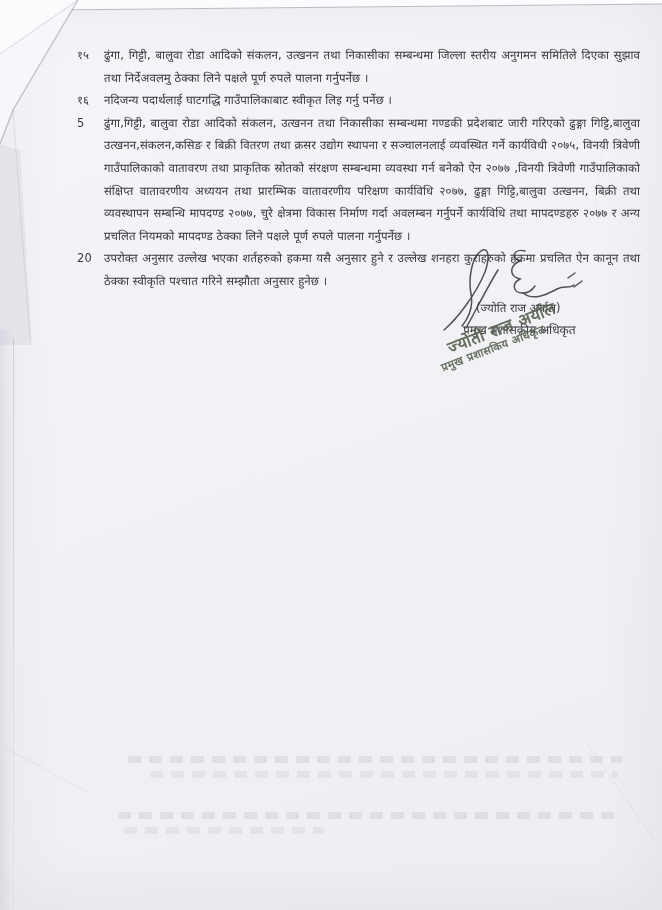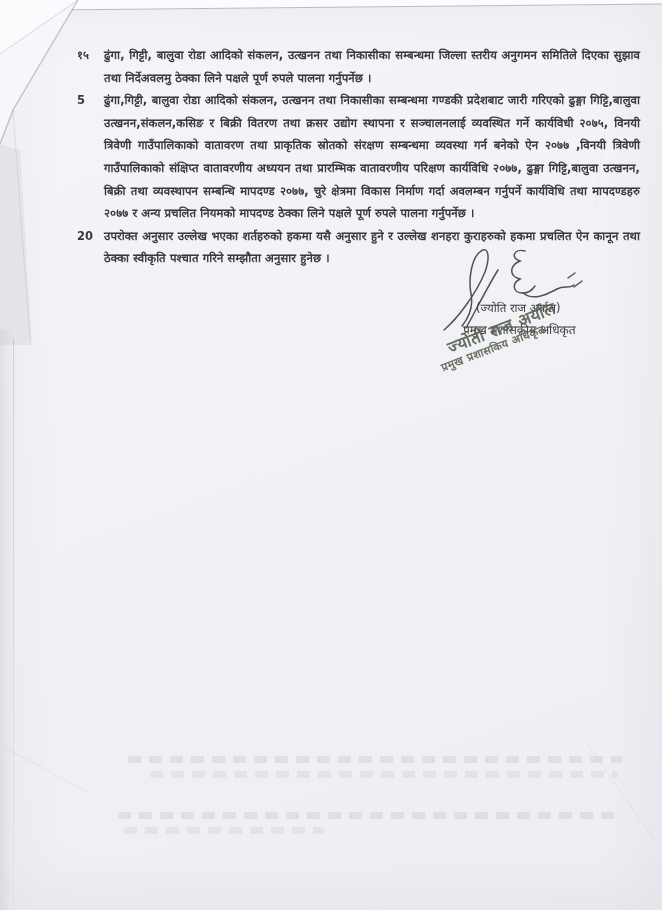--- a/index.html
+++ b/index.html
@@ -26,21 +26,21 @@
     position:absolute;left:13px;top:338px;bottom:0;width:1px;
     background:linear-gradient(180deg,rgba(140,138,152,.30),rgba(140,138,152,.08));
   }
   .left-edge-strip{
     position:absolute;left:0;top:330px;bottom:0;width:13px;
     background:linear-gradient(90deg,rgba(120,118,135,.10),rgba(120,118,135,0));
   }
   
   .doc{
     position:absolute;left:77px;top:44px;width:563px;
-    color:#3a3940;font-size:11.5px;line-height:22.6px;letter-spacing:.1px;font-weight:bold;
+    color:#3a3940;font-size:11.5px;line-height:22.6px;letter-spacing:.1px;
   }
   .item{display:flex;}
   .item .num{flex:0 0 27px;width:27px;}
   .item .txt{flex:1;text-align:justify;}
   
   .sig-block{position:absolute;left:430px;top:238px;width:210px;height:160px;}
   .autograph{position:absolute;left:0;top:0;}
   .sig-name{position:absolute;left:46px;top:62px;font-size:11.5px;color:#3a3940;white-space:nowrap;}
   .sig-title{position:absolute;left:33px;top:83px;font-size:12px;color:#3a3940;white-space:nowrap;}
   .stamp{
@@ -84,20 +84,24 @@
 
   <div class="left-edge-strip"></div>
   <div class="left-edge-line"></div>
 
   <main class="doc">
     <div class="item">
       <span class="num">१५</span>
       <span class="txt">ढुंगा, गिट्टी, बालुवा रोडा आदिको संकलन, उत्खनन तथा निकासीका सम्बन्धमा जिल्ला स्तरीय अनुगमन समितिले दिएका सुझाव तथा निर्देअवलमु ठेक्का लिने पक्षले पूर्ण रुपले पालना गर्नुपर्नेछ ।</span>
     </div>
     <div class="item">
+      <span class="num">१६</span>
+      <span class="txt">नदिजन्य पदार्थलाई घाटगद्धि गाउँपालिकाबाट स्वीकृत लिइ गर्नु पर्नेछ ।</span>
+    </div>
+    <div class="item">
       <span class="num">5</span>
       <span class="txt">ढुंगा,गिट्टी, बालुवा रोडा आदिको संकलन, उत्खनन तथा निकासीका सम्बन्धमा गण्डकी प्रदेशबाट जारी गरिएको ढुङ्गा गिट्टि,बालुवा उत्खनन,संकलन,कसिङ र बिक्री वितरण तथा क्रसर उद्योग स्थापना र सञ्चालनलाई व्यवस्थित गर्ने कार्यविधी २०७५, विनयी त्रिवेणी गाउँपालिकाको वातावरण तथा प्राकृतिक स्रोतको संरक्षण सम्बन्धमा व्यवस्था गर्न बनेको ऐन २०७७ ,विनयी त्रिवेणी गाउँपालिकाको संक्षिप्त वातावरणीय अध्ययन तथा प्रारम्भिक वातावरणीय परिक्षण कार्यविधि २०७७, ढुङ्गा गिट्टि,बालुवा उत्खनन, बिक्री तथा व्यवस्थापन सम्बन्धि मापदण्ड २०७७, चुरे क्षेत्रमा विकास निर्माण गर्दा अवलम्बन गर्नुपर्ने कार्यविधि तथा मापदण्डहरु २०७७ र अन्य प्रचलित नियमको मापदण्ड ठेक्का लिने पक्षले पूर्ण रुपले पालना गर्नुपर्नेछ ।</span>
     </div>
     <div class="item">
       <span class="num">20</span>
       <span class="txt">उपरोक्त अनुसार उल्लेख भएका शर्तहरुको हकमा यसै अनुसार हुने र उल्लेख शनहरा कुराहरुको हकमा प्रचलित ऐन कानून तथा ठेक्का स्वीकृति पश्चात गरिने सम्झौता अनुसार हुनेछ ।</span>
     </div>
   </main>
 
   <div class="sig-block">

